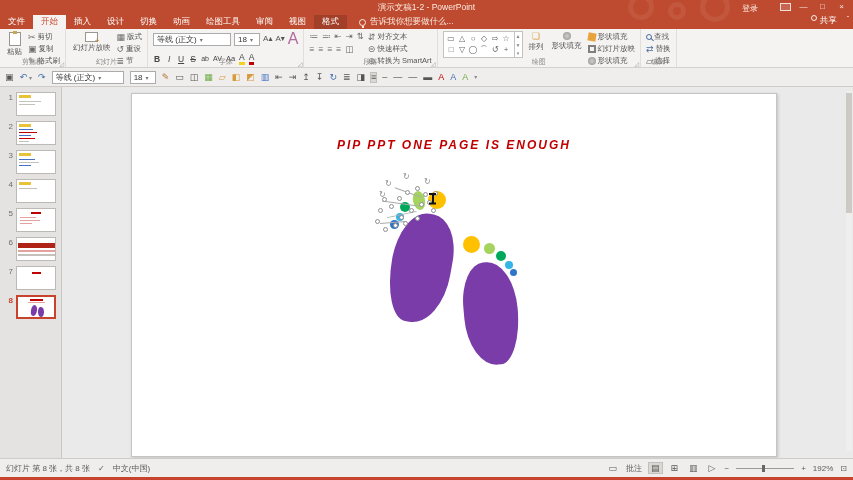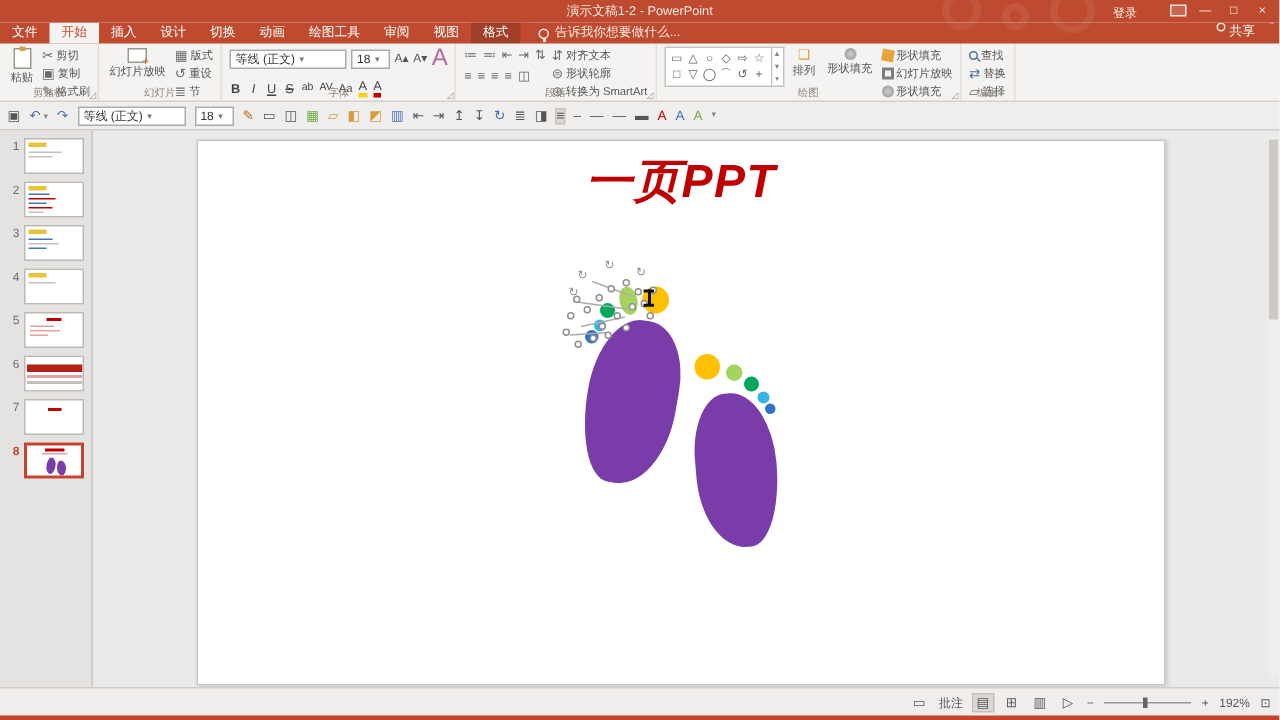--- a/index.html
+++ b/index.html
@@ -243,21 +243,21 @@
           <span>◫</span>
         </div>
       </div>
       <div class="smallcol">
         <span class="smallbtn">
             <span class="icon">⇵</span>
             <span>对齐文本</span>
           </span>
         <span class="smallbtn">
             <span class="icon">⊜</span>
-            <span>形状轮廓</span>
+            <span>快速样式</span>
           </span>
         <span class="smallbtn">
             <span class="icon">⊛</span>
             <span>转换为 SmartArt</span>
           </span>
       </div>
       <span class="glabel">段落</span>
       <span class="launcher"></span>
     </div>
 
@@ -436,21 +436,21 @@
       </span>
     </div>
   </div>
 
   <div class="canvas">
     <div class="vscroll">
         <span class="vthumb"></span>
       </div>
 
     <div class="slide">
-      <div class="stitle">一页PPT</div>
+      <div class="ssub">PIP PPT ONE PAGE IS ENOUGH</div>
 
       <div class="sole sole-left"></div>
       <span class="toe" style="left:296px;top:97px;width:18px;height:18px;background:#FFC000"></span>
       <span class="toe" style="left:281px;top:97px;width:12px;height:19px;background:#A4D45E;transform:rotate(-12deg)"></span>
       <span class="toe" style="left:268px;top:108px;width:10px;height:10px;background:#00A85C"></span>
       <span class="toe" style="left:264px;top:119px;width:8px;height:8px;background:#35B4E8"></span>
       <span class="toe" style="left:258px;top:126px;width:9px;height:9px;background:#2E75C8"></span>
 
       <div class="sole sole-right"></div>
       <span class="toe" style="left:331px;top:142px;width:17px;height:17px;background:#FFC000"></span>
@@ -483,20 +483,25 @@
       <span class="hdl" style="left:271px;top:127px"></span>
       <span class="hdl" style="left:283px;top:122px"></span>
       <span class="hdl" style="left:295px;top:106px"></span>
       <span class="hdl" style="left:301px;top:97px"></span>
       <span class="hdl" style="left:299px;top:114px"></span>
       <span class="ibeam" style="left:297px;top:99px"></span>
     </div>
   </div>
 
   <div class="statusbar">
+    <div class="sb-left">
+      <span>幻灯片 第 8 张，共 8 张</span>
+      <span>✓</span>
+      <span>中文(中国)</span>
+    </div>
     <div class="sb-right">
       <span class="viewbtn">▭</span>
       <span>批注</span>
       <span class="viewbtn active">▤</span>
       <span class="viewbtn">⊞</span>
       <span class="viewbtn">▥</span>
       <span class="viewbtn">▷</span>
       <span>−</span>
       <span class="zoomtrack">
           <span class="zoomthumb"></span>

